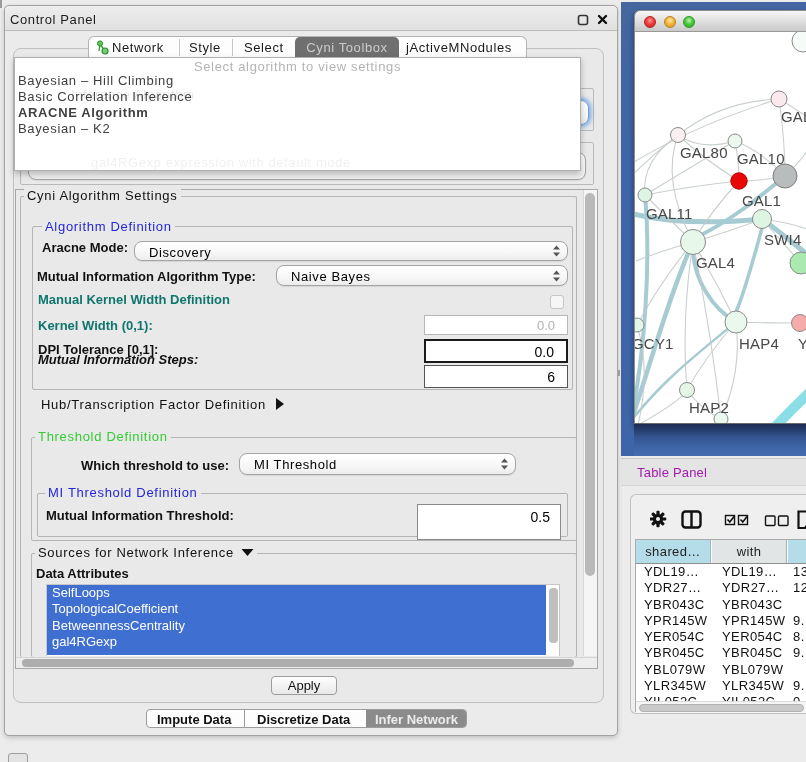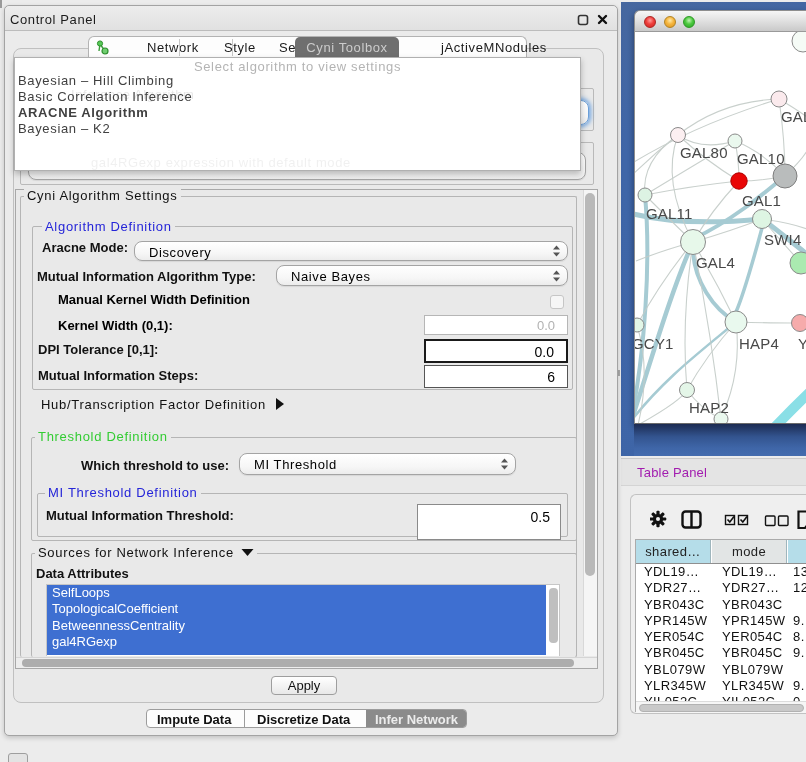--- a/index.html
+++ b/index.html
@@ -1,22 +1,22 @@
 <!DOCTYPE html>
 <html><head>
 <meta charset="utf-8">
 <style>
 * { margin:0; padding:0; box-sizing:border-box; }
 html,body { width:806px; height:762px; overflow:hidden; }
 body { background:#ececec; font-family:"Liberation Sans", sans-serif; position:relative; }
 .abs { position:absolute; }
 .b13 { font-size:13px; font-weight:bold; color:#111; }
-.tab13 { font-size:13px; color:#1a1a1a; letter-spacing:0.6px;margin-left:35px; }
+.tab13 { font-size:13px; color:#1a1a1a; letter-spacing:0.6px; }
 .r13 { font-size:13px; color:#111; letter-spacing:0.7px; }
-.gray13 { font-size:13px; font-weight:bold; color:#000000;margin-left:20px; }
+.gray13 { font-size:13px; font-weight:bold; color:#0f766e; }
 .combo { position:absolute; border:1px solid #a4a4a4; border-radius:8px;
   background:linear-gradient(#ffffff,#f6f6f6 65%,#ececec); box-shadow:0 1px 1px rgba(0,0,0,0.08); }
 .combo .ct { position:absolute; left:14px; top:2.5px; font-size:13px; color:#000; letter-spacing:0.6px; }
 .combo svg.arr { position:absolute; right:6px; top:50%; margin-top:-6px; }
 .field { position:absolute; background:#fff; text-align:right; font-size:13px; }
 .gbox { position:absolute; border:1px solid #b5b5b5; border-radius:2px; }
 .glabel { position:absolute; background:#e9e9e9; padding:0 3px; font-size:13px; line-height:14px; letter-spacing:0.7px; }
 </style>
 </head>
 <body>
@@ -152,21 +152,21 @@
       <rect x="115.5" y="6" width="9.5" height="9.5" rx="1"></rect>
       <rect x="128.5" y="6" width="9.5" height="9.5" rx="1"></rect>
     </g>
 
     <path d="M148.5,1.5 h12 v10 l-5.5,6.5 h-6.5 z" fill="none" stroke="#111" stroke-width="2.2"></path>
   </svg>
 
   <div class="abs" style="left:4px; top:44px; width:172px; height:173px; border:1px solid #ababab; border-right:none; background:#fff;">
 
     <div class="abs" style="left:0; top:0; width:75px; height:23px; background:#b5dde9; border-right:1px solid #9fb6bd; text-align:center; font-size:13px; color:#222; line-height:23px; letter-spacing:0.4px;">shared…</div>
-    <div class="abs" style="left:76px; top:0; width:75px; height:23px; background:#e2e5e5; border-right:1px solid #9fb6bd; text-align:center; font-size:13px; color:#222; line-height:23px; letter-spacing:0.4px;">mode</div>
+    <div class="abs" style="left:76px; top:0; width:75px; height:23px; background:#e2e5e5; border-right:1px solid #9fb6bd; text-align:center; font-size:13px; color:#222; line-height:23px; letter-spacing:0.4px;">with</div>
     <div class="abs" style="left:152px; top:0; width:20px; height:23px; background:#b5dde9;"></div>
     <div class="abs" style="left:0; top:23px; width:172px; height:1px; background:#8f8f8f;"></div>
 
     <div class="abs" style="left:0; top:24px; width:172px; height:137px; overflow:hidden; font-size:13px; color:#111; letter-spacing:0.4px;">
       <div style="height:16.3px;">
           <span style="position:absolute;left:8px;">YDL19…</span>
           <span style="position:absolute;left:86px;">YDL19…</span>
           <span style="position:absolute;left:157px;">13</span>
         </div>
       <div style="height:16.3px; position:relative;">
@@ -282,21 +282,21 @@
 
 <div class="abs gray13" style="left:38px; top:292px;">Manual Kernel Width Definition</div>
 <div class="abs" style="left:550px; top:295px; width:14px; height:14px; background:#f6f6f6; border:1px solid #c6c6c6; border-radius:3px;"></div>
 
 <div class="abs gray13" style="left:38px; top:318px;">Kernel Width (0,1):</div>
 <div class="field" style="left:424px; top:315px; width:144px; height:20px; border:1px solid #b6b6b6; color:#b2b2b2; padding:2px 12px 0 0;">0.0</div>
 
 <div class="abs b13" style="left:38px; top:342px;">DPI Tolerance [0,1]:</div>
 <div class="field" style="left:424px; top:339px; width:144px; height:24px; border:2px solid #1a1a1a; color:#000; font-size:14px; padding:3px 12px 0 0;">0.0</div>
 
-<div class="abs b13" style="left:38px; top:368px;">Mutual Information Steps:</div>
+<div class="abs b13" style="left:38px; top:352px;font-style:italic;">Mutual Information Steps:</div>
 <div class="field" style="left:424px; top:365px; width:144px; height:23px; border:1.5px solid #555; color:#000; font-size:14px; padding:3px 12px 0 0;">6</div>
 
 <div class="abs r13" style="left:41px; top:397px;">Hub/Transcription Factor Definition</div>
 <svg class="abs" style="left:274px; top:397px;" width="12" height="14" viewBox="0 0 12 14">
     <path d="M2,1 L10,7 L2,13 Z" fill="#111"></path>
   </svg>
 
 <div class="gbox" style="left:31px; top:437px; width:546px; height:104px;"></div>
 <div class="glabel" style="left:35px; top:430px; color:#33cc33;">Threshold Definition</div>
 

